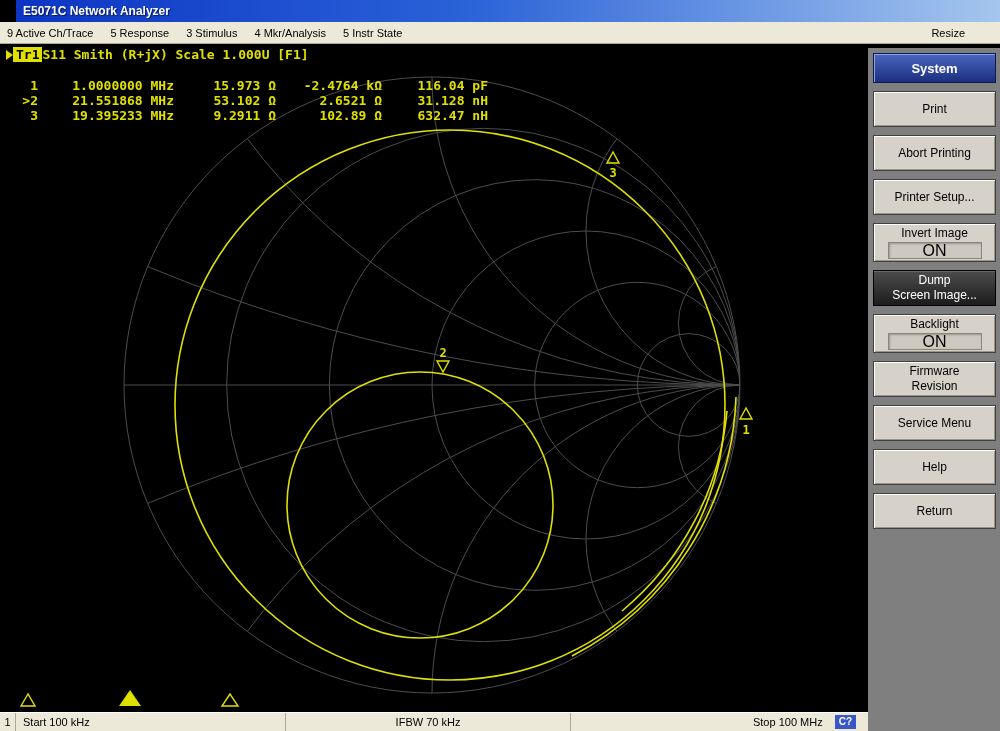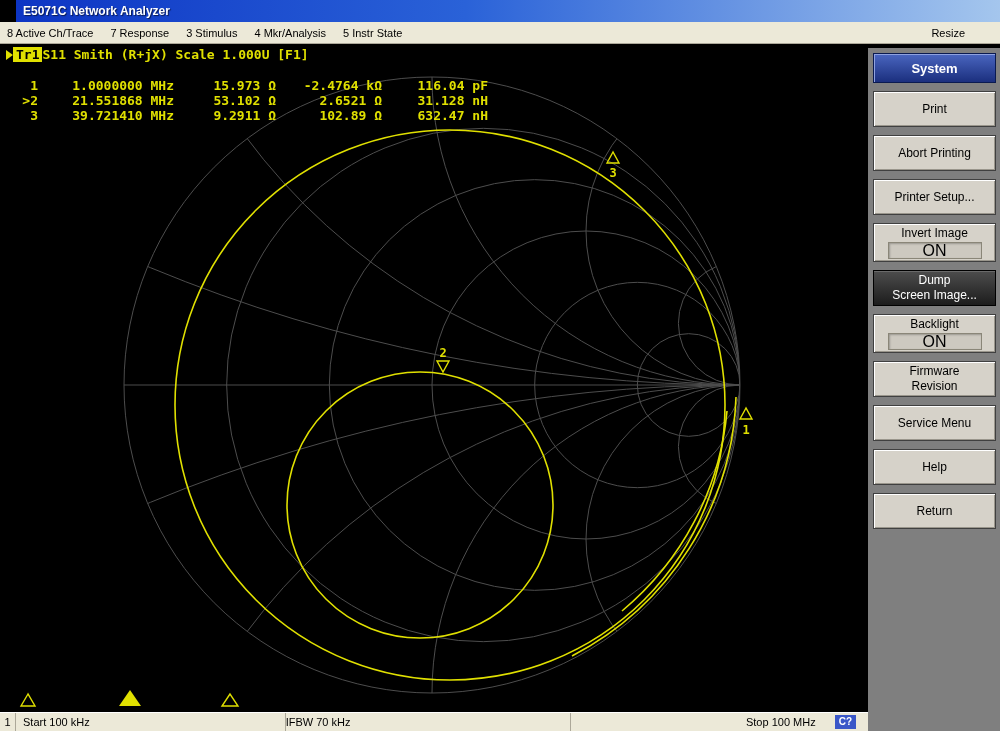--- a/index.html
+++ b/index.html
@@ -81,41 +81,41 @@
 
   
   .statusbar {
     position:absolute; left:0; top:712px; width:868px; height:19px;
     background:#ece9d8; border-top:1px solid #ffffff;
     display:flex; align-items:stretch; font-size:11px; color:#000;
   }
   .sb-left  { flex:1; display:flex; align-items:center; border-right:1px solid #aca899; }
   .sb-ch { width:16px; text-align:center; border-right:1px solid #aca899; align-self:stretch; line-height:18px; }
   .sb-start { padding-left:7px; }
-  .sb-center{ flex:1; display:flex; align-items:center; justify-content:flex-start; border-right:1px solid #aca899; }
-  .sb-right { flex:1; display:flex; align-items:center; justify-content:flex-end; gap:19px; padding-right:12px; }
+  .sb-center{ flex:1; display:flex; align-items:center; justify-content:center; border-right:1px solid #aca899; }
+  .sb-right { flex:1; display:flex; align-items:center; justify-content:flex-end; gap:12px; padding-right:12px; }
   .sb-badge { background:#3a57c8; color:#fff; font-size:10px; font-weight:bold; padding:1px 4px; line-height:12px; }
 
   text.mk-label {
     fill:#e0e000; font-family:"DejaVu Sans Mono",monospace;
     font-size:12px; font-weight:bold; text-anchor:middle;
   }
 </style>
 </head>
 <body>
 
 <div class="window">
 
   <div class="titlebar">
     <span>E5071C Network Analyzer</span>
   </div>
 
   <div class="menubar">
-    <span class="menu-item">8 Active Ch/Trace</span>
-    <span class="menu-item">7 Response</span>
+    <span class="menu-item">9 Active Ch/Trace</span>
+    <span class="menu-item">5 Response</span>
     <span class="menu-item">3 Stimulus</span>
     <span class="menu-item">4 Mkr/Analysis</span>
     <span class="menu-item">5 Instr State</span>
     <span class="menu-item menu-resize">Resize</span>
   </div>
 
   <div class="display">
 
     <svg id="smith-svg" width="868" height="668" viewBox="0 0 868 668">
       <g id="grid-layer">
@@ -184,21 +184,21 @@
       </div>
       <div class="marker-row">
         <span class="mc-sel">&gt;2</span>
         <span class="mc-freq">21.551868 MHz</span>
         <span class="mc-r">53.102 Ω</span>
         <span class="mc-x">2.6521 Ω</span>
         <span class="mc-eq">31.128 nH</span>
       </div>
       <div class="marker-row">
         <span class="mc-sel">3</span>
-        <span class="mc-freq">39.721410 MHz</span>
+        <span class="mc-freq">19.395233 MHz</span>
         <span class="mc-r">9.2911 Ω</span>
         <span class="mc-x">102.89 Ω</span>
         <span class="mc-eq">632.47 nH</span>
       </div>
     </div>
   </div>
 
   <div class="sidebar">
     <div class="sk-header">System</div>
 

